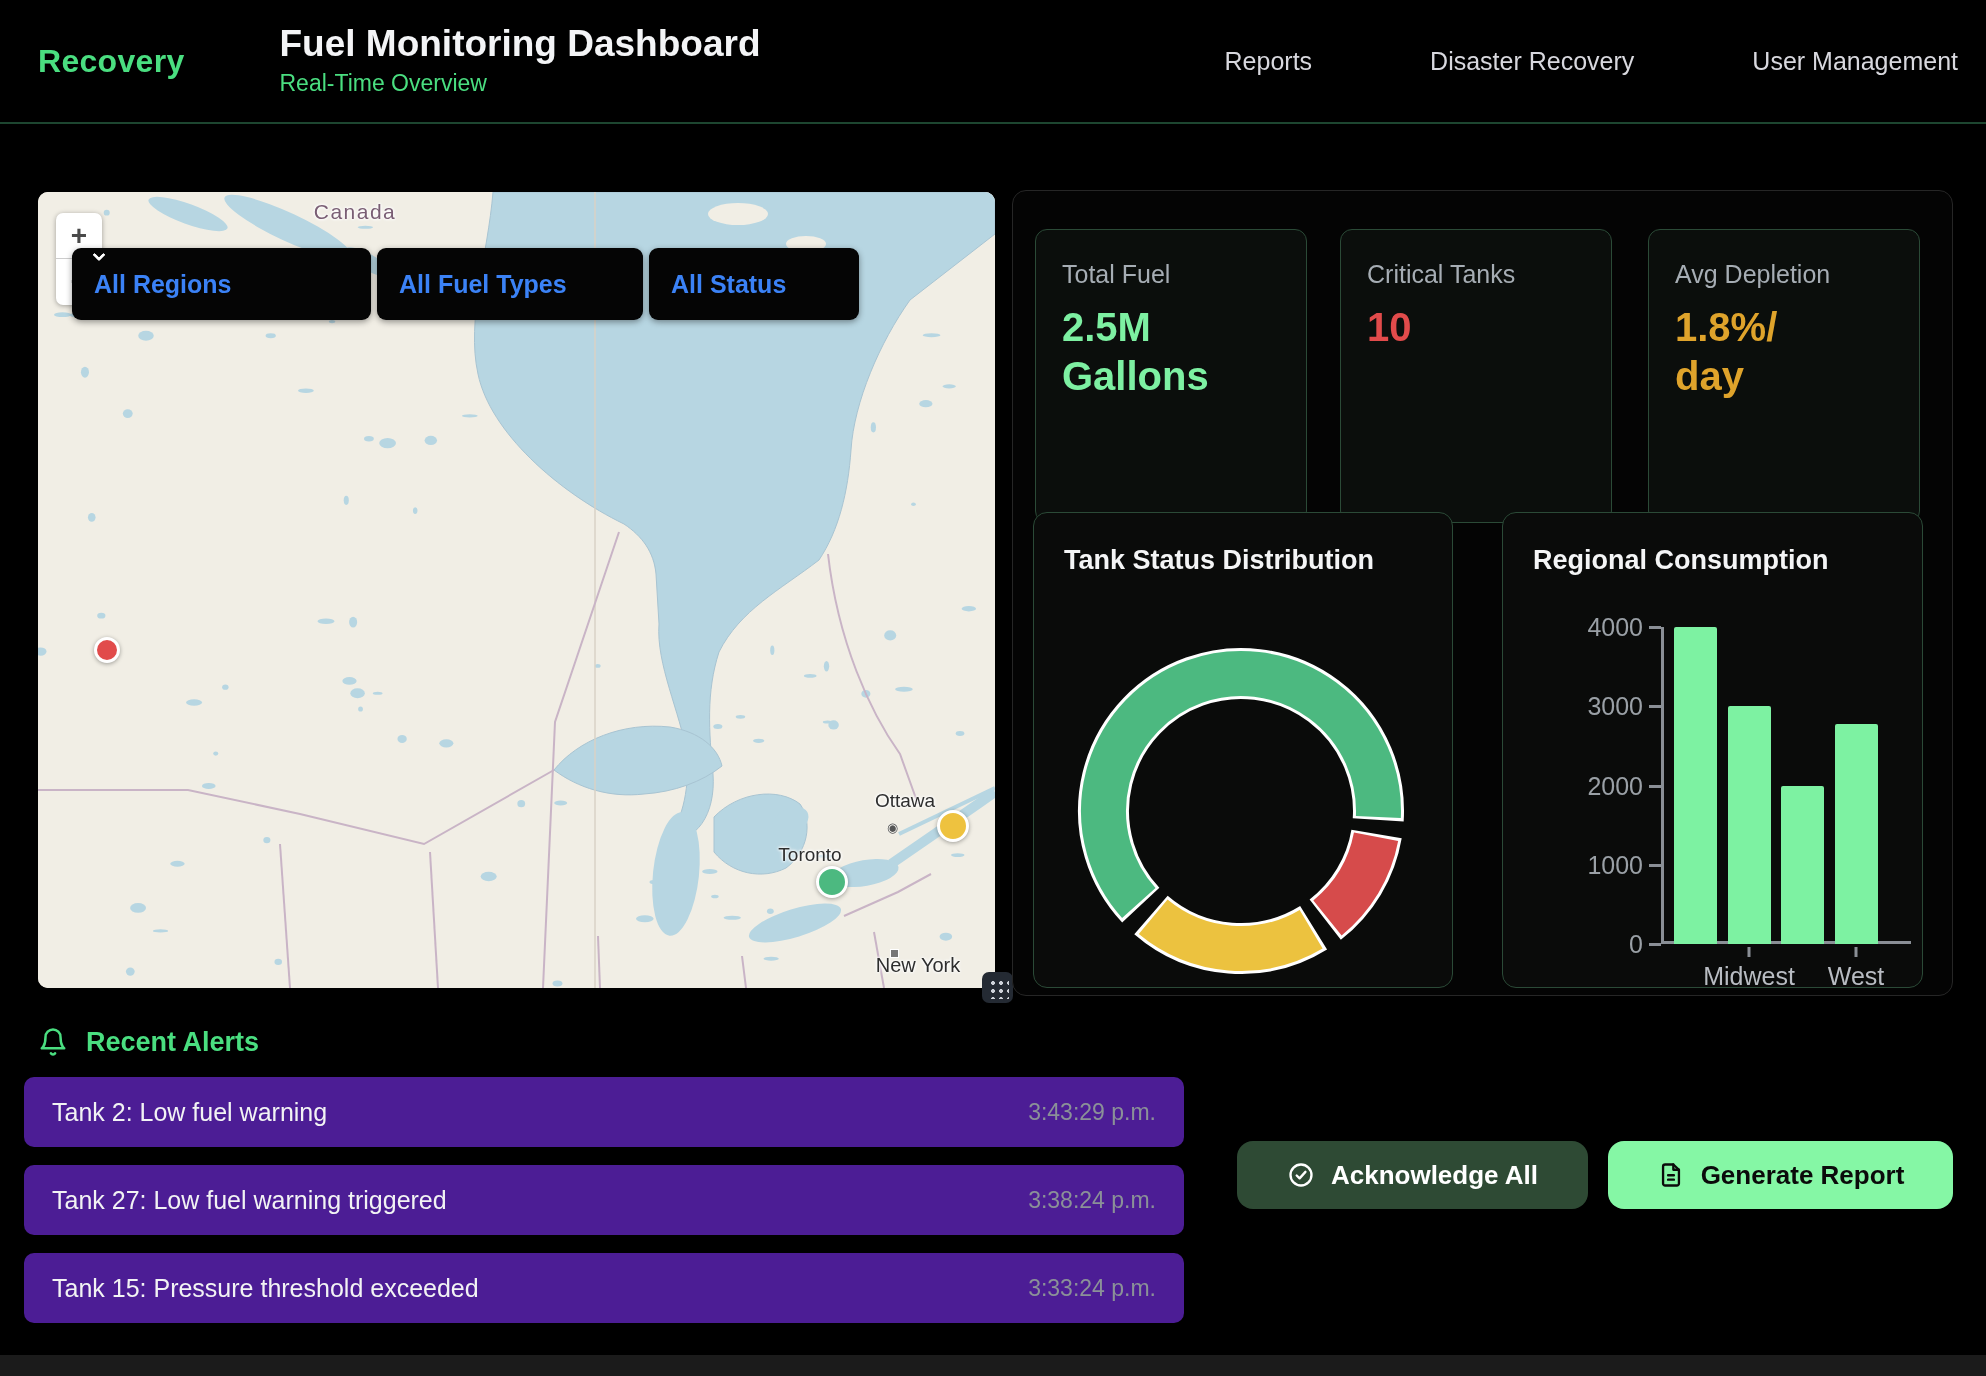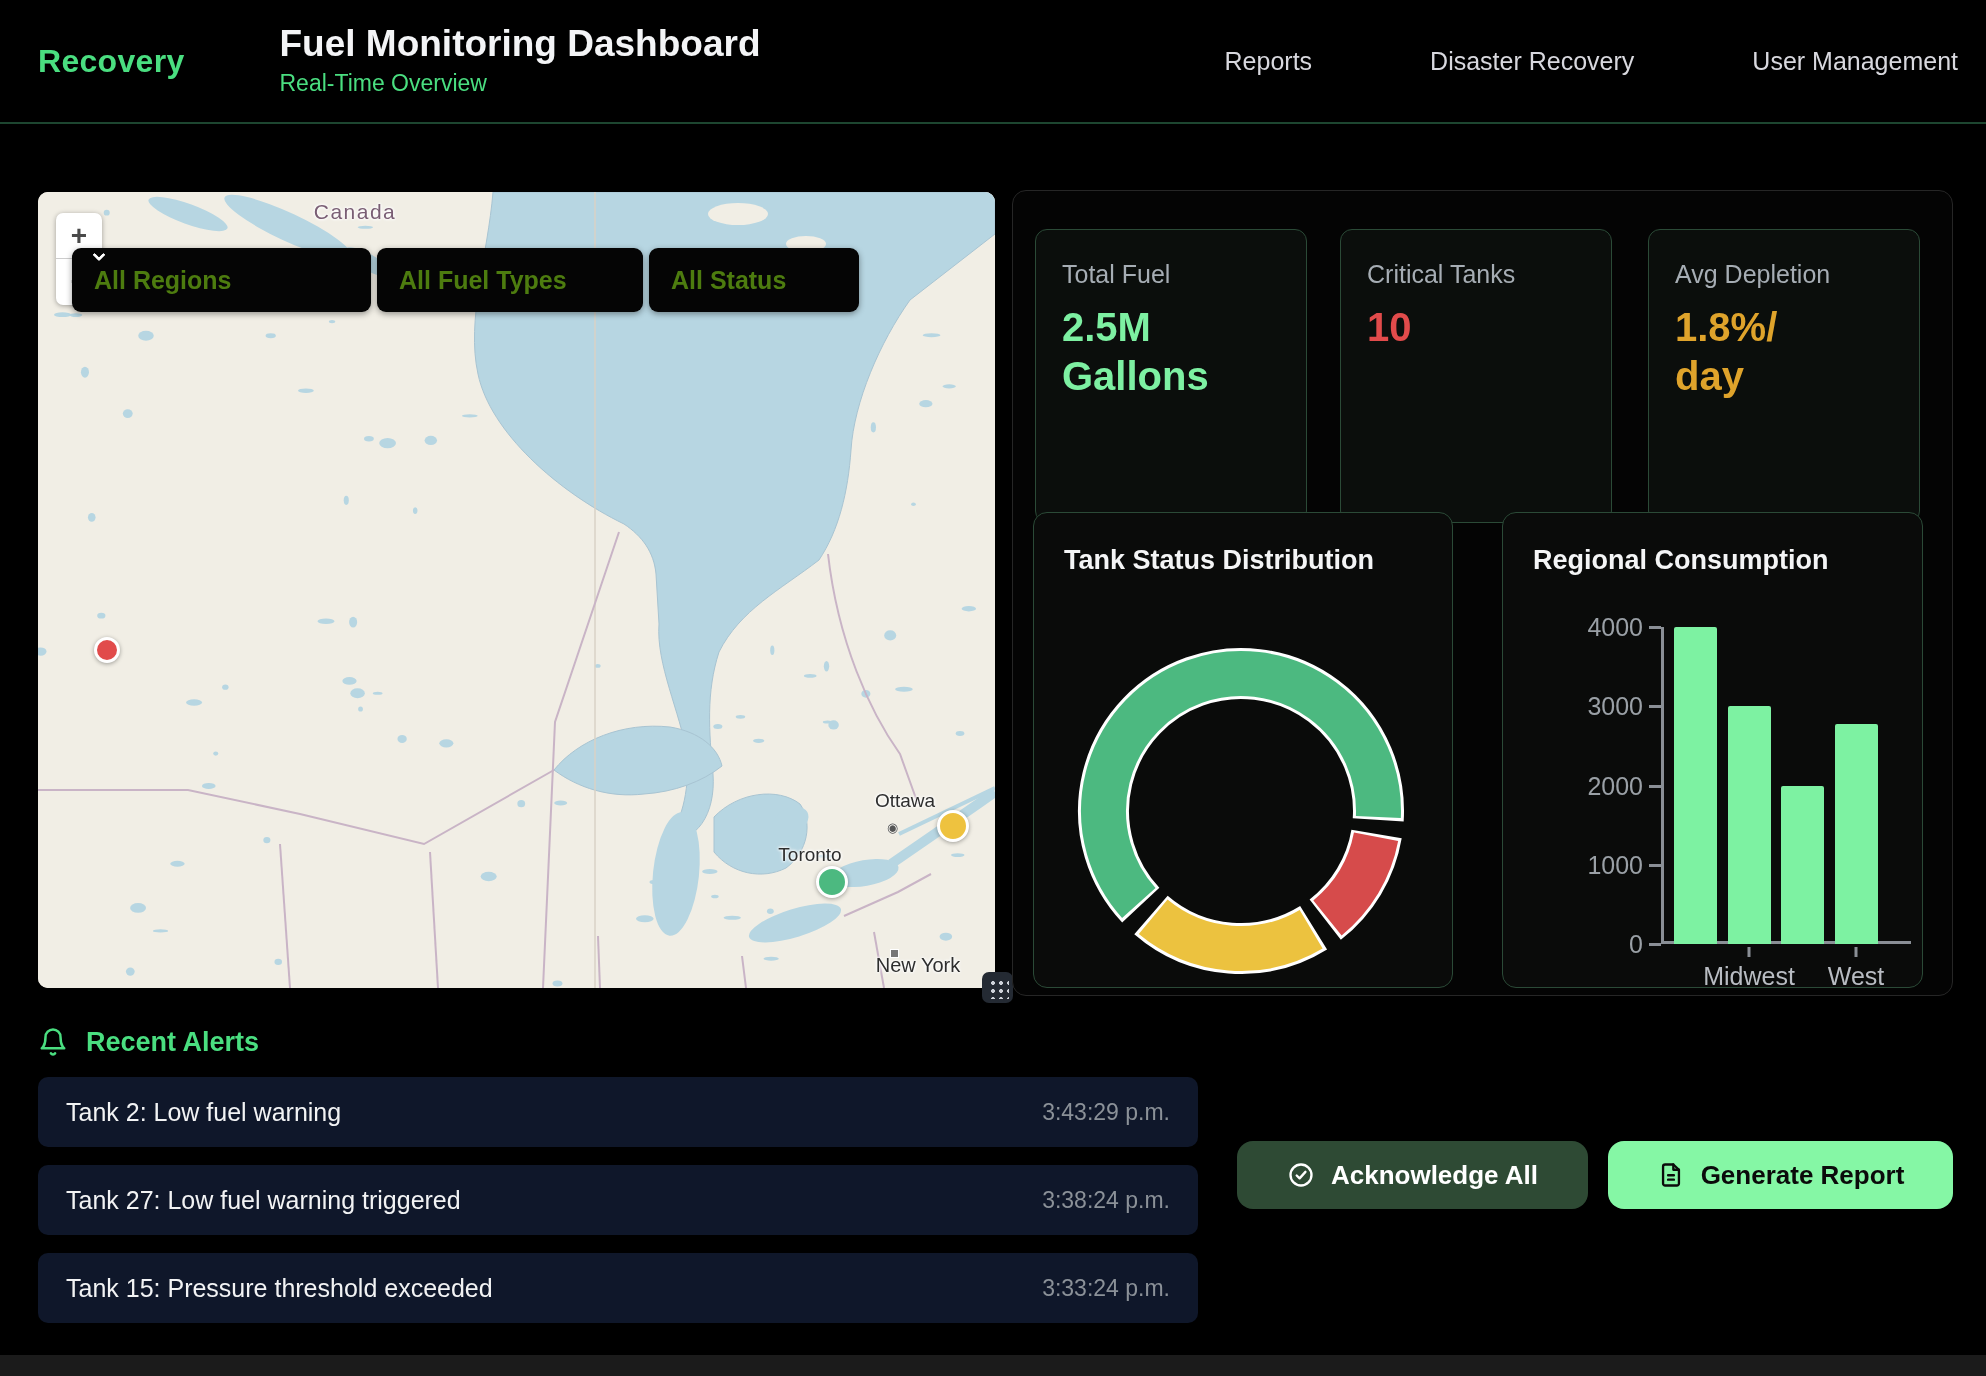--- a/index.html
+++ b/index.html
@@ -26,21 +26,21 @@
   .town-dot{position:absolute;font-size:13px;color:#555;text-shadow:0 0 2px #fff;}
   .town-sq{position:absolute;width:7px;height:7px;background:#777;border:1px solid #fff;}
   .marker{position:absolute;border-radius:50%;border:3px solid #fff;box-sizing:border-box;
           box-shadow:0 1px 4px rgba(0,0,0,.35);cursor:pointer;}
   .zoomctl{position:absolute;left:18px;top:21px;width:46px;height:92px;background:#fff;
            border-radius:7px;box-shadow:0 1px 5px rgba(0,0,0,.35);overflow:hidden;}
   .zoomctl div{width:100%;height:45px;display:flex;align-items:center;justify-content:center;
                font-size:28px;font-weight:bold;color:#4a4a4a;cursor:pointer;}
   .zoomctl .zin{border-bottom:1px solid #ccc;}
   .filters{position:absolute;left:34px;top:56px;display:flex;gap:6px;}
-  .filter{height:64px;background:#050505;border-radius:9px;color:#4d7c0f;font-size:25px;font-weight:bold;
+  .filter{height:72px;background:#050505;border-radius:9px;color:#3b82f6;font-size:25px;font-weight:bold;
           display:flex;align-items:center;justify-content:space-between;padding:0 22px;cursor:pointer;
           box-sizing:border-box;box-shadow:0 2px 6px rgba(0,0,0,.4);}
   .filter svg{margin-left:18px;flex:none;}
   .draghandle{position:absolute;left:982px;top:972px;width:31px;height:31px;background:#242a33;
               border-radius:7px;display:flex;align-items:center;justify-content:center;cursor:grab;}
   .draghandle .dots{width:22px;height:22px;
       background-image:radial-gradient(circle,#cfd3da 1.7px,transparent 2.2px);
       background-size:8px 8px;background-position:2px 2px;}
 
   
@@ -58,21 +58,21 @@
   .axis{position:absolute;box-sizing:border-box;}
   .bar{position:absolute;border-radius:2px 2px 0 0;}
   .ytick{position:absolute;left:0;width:140px;text-align:right;font-size:25px;color:#9aa0a6;line-height:28px;}
   .ytickmark{position:absolute;left:146px;width:12px;height:3px;background:#8a8f96;}
   .xtickmark{position:absolute;width:3px;height:10px;background:#8a8f96;transform:translateX(-50%);}
   .xtick{position:absolute;transform:translateX(-50%);font-size:25px;color:#b8bcc2;white-space:nowrap;}
 
   
   .alerts-h{position:absolute;left:38px;top:1026px;display:flex;align-items:center;gap:18px;}
   .alerts-h .txt{font-size:27px;font-weight:bold;color:#4ade80;}
-  .alert-row{position:absolute;left:38px;width:1160px;height:70px;background:#0f172a;border-radius:10px;
+  .alert-row{position:absolute;left:24px;width:1160px;height:70px;background:#4c1d95;border-radius:10px;
              display:flex;align-items:center;justify-content:space-between;padding:0 28px;box-sizing:border-box;cursor:pointer;}
   .alert-row .atext{color:#f2f3f4;font-size:25px;}
   .alert-row .atime{color:#8b9198;font-size:23px;}
 
   .btn{position:absolute;top:1141px;height:68px;border-radius:16px;display:flex;align-items:center;
        justify-content:center;gap:16px;font-size:26px;font-weight:bold;cursor:pointer;box-sizing:border-box;}
   .btn-ack{left:1237px;width:351px;background:#2e4a34;color:#fff;}
   .btn-gen{left:1608px;width:345px;background:#85f7a5;color:#0b0b0b;}
 
   .footer{position:absolute;left:0;top:1355px;width:100%;height:21px;background:#1b1b1b;}

